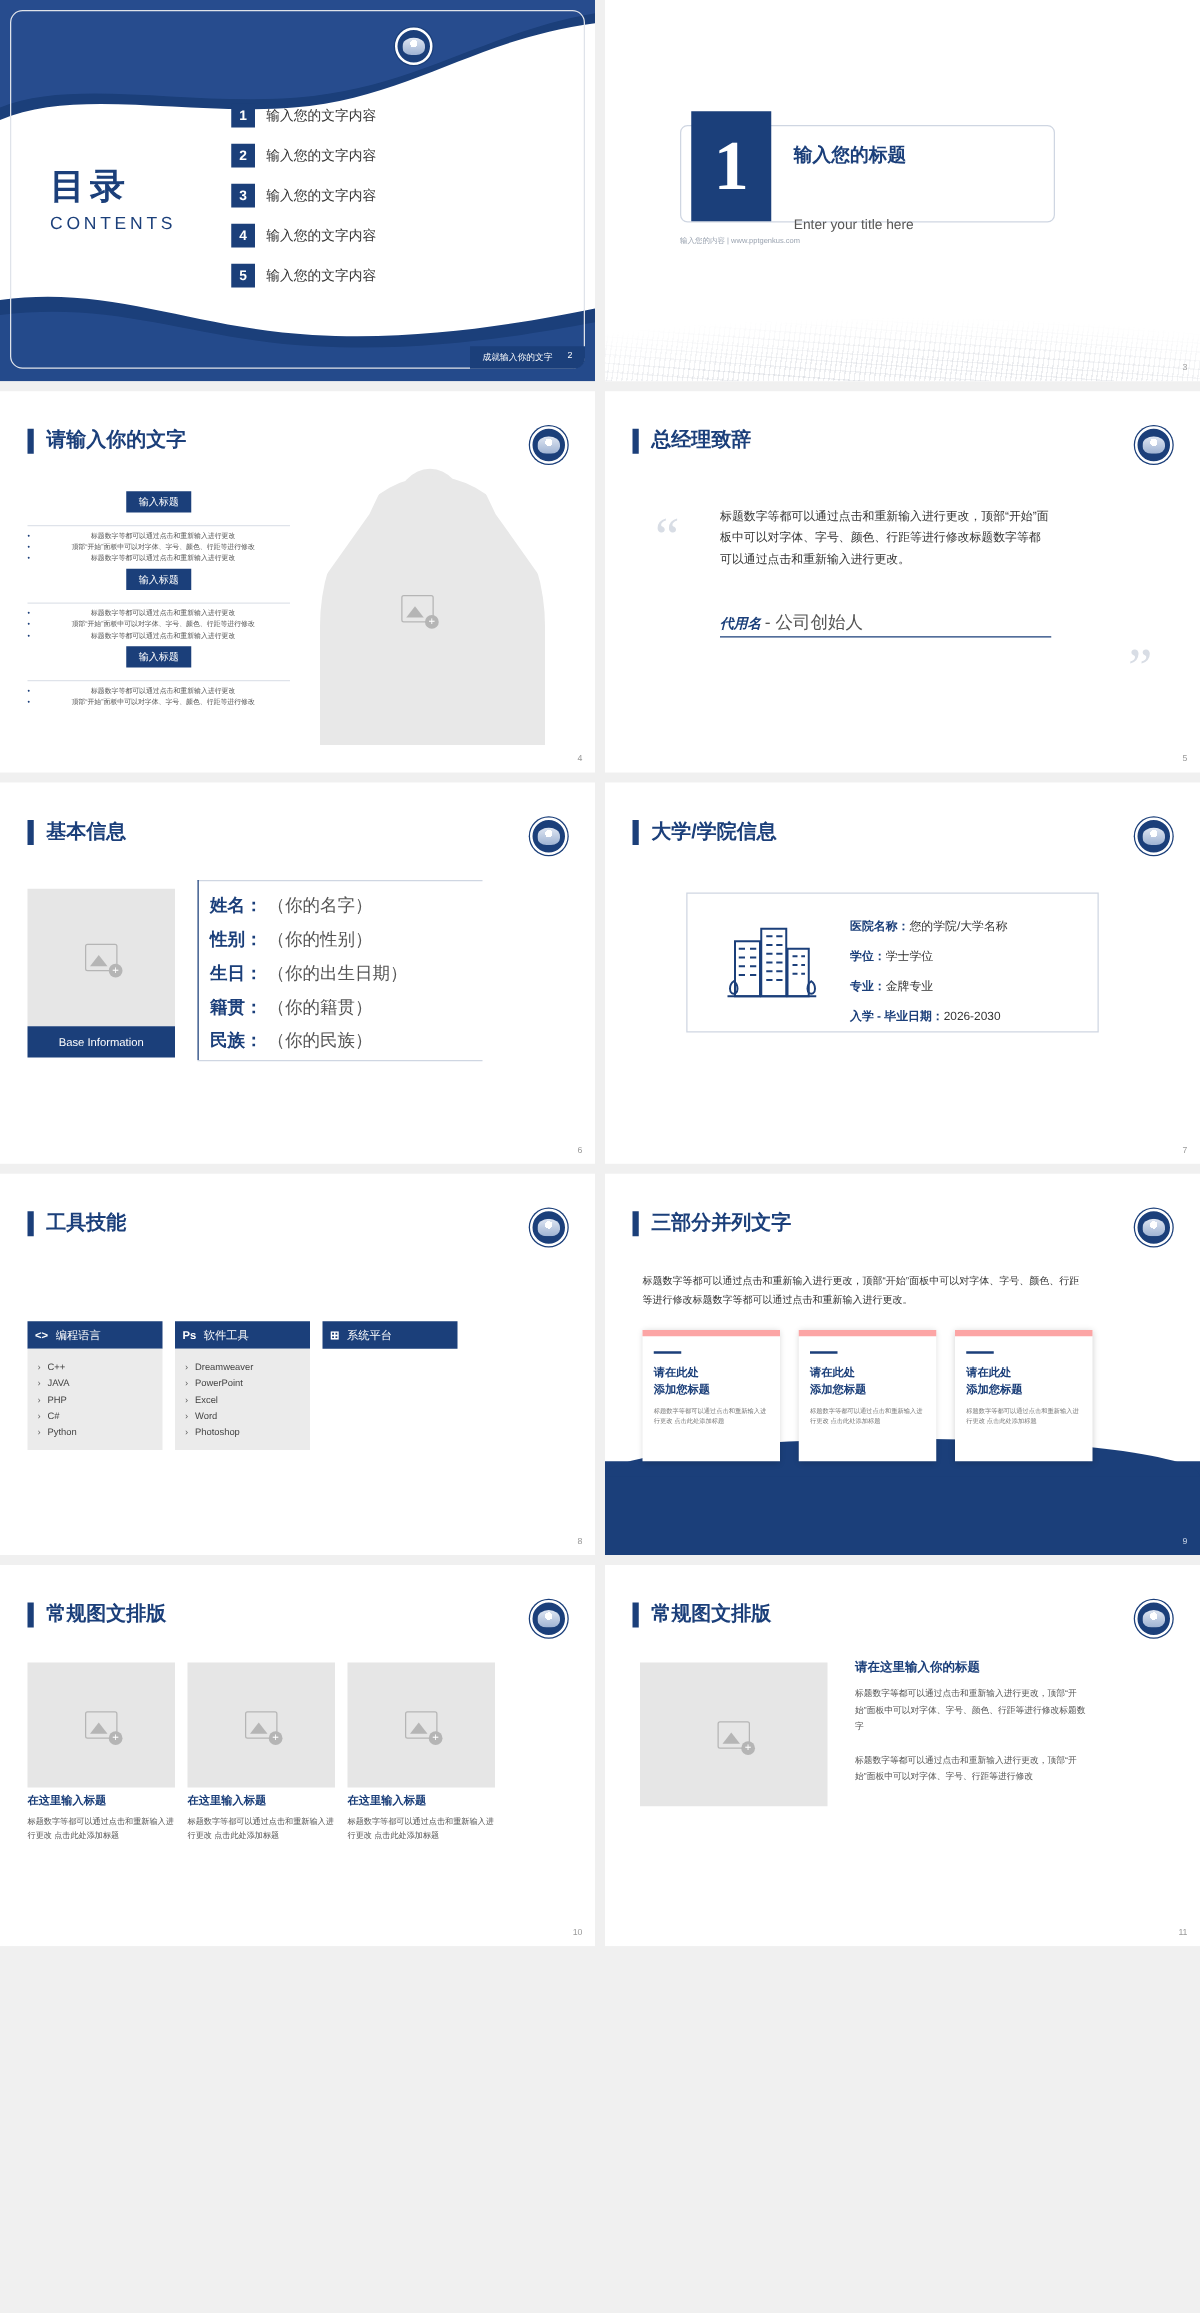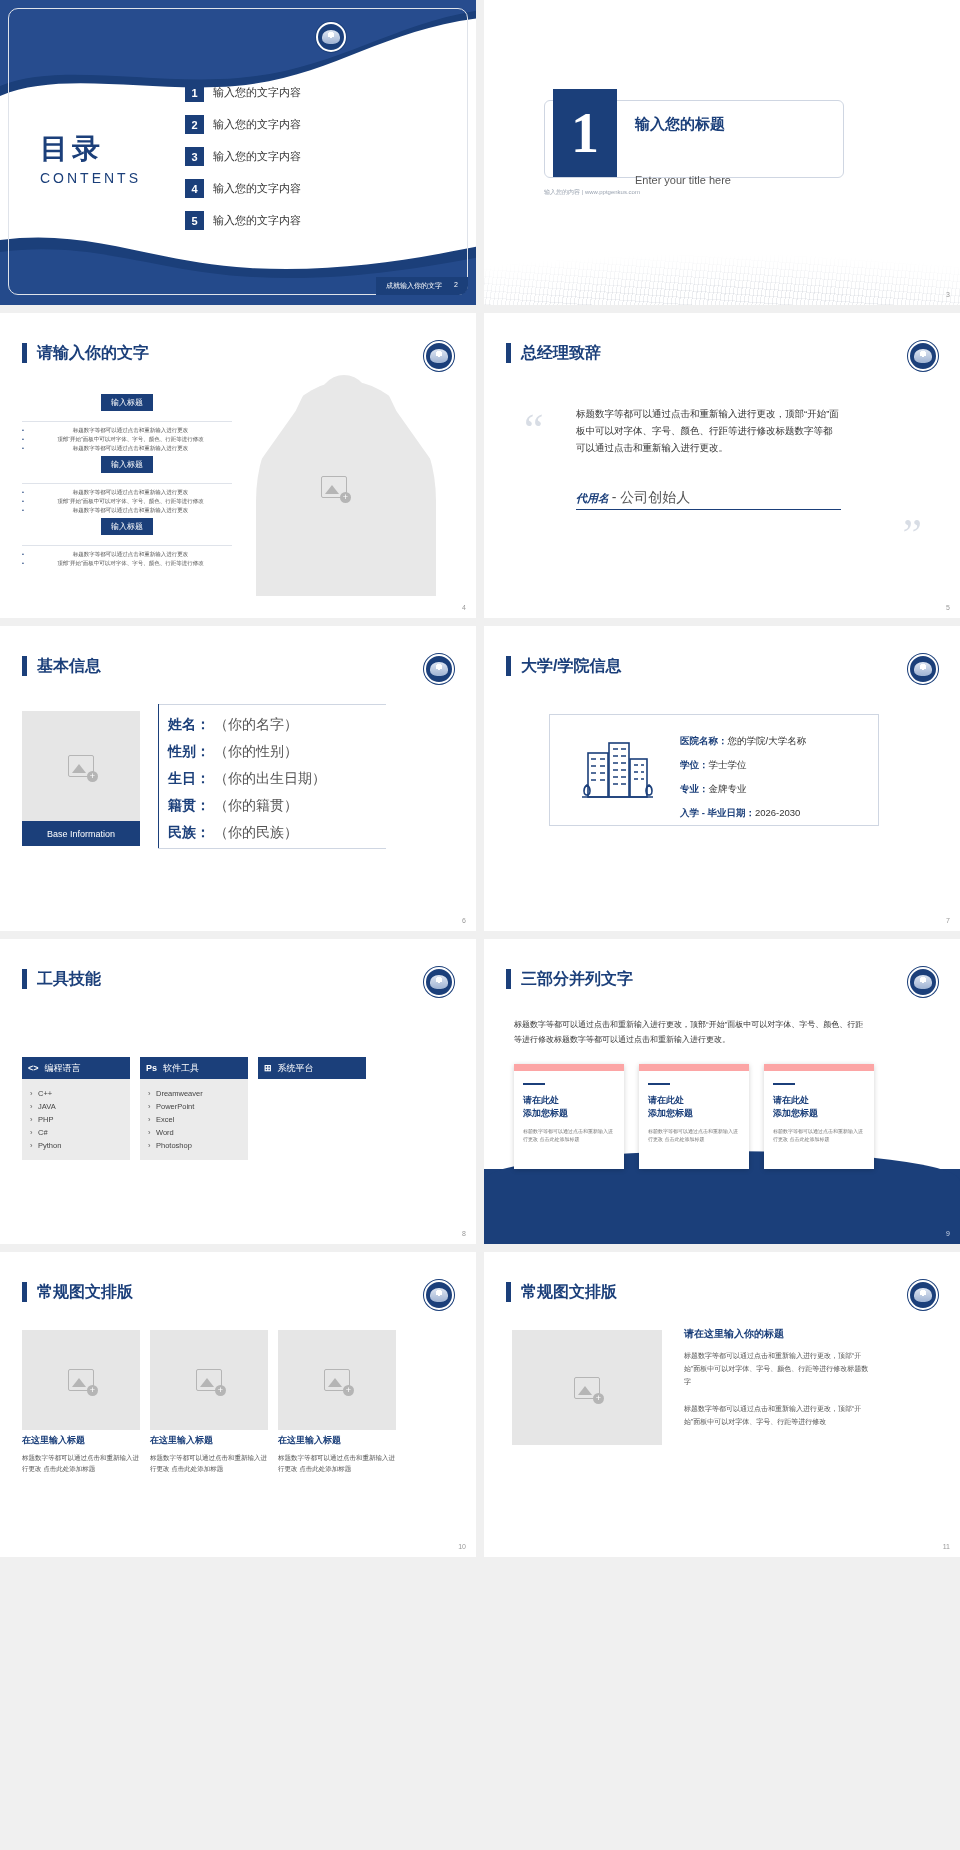--- a/index.html
+++ b/index.html
@@ -173,21 +173,21 @@
   .s9 .lead { position:absolute; left:30px; top:78px; width:350px; font-size:8px; line-height:15px; color:#333; }
   .s9 .bluebot {
     position:absolute; left:0; bottom:0; width:100%; height:75px; background:#1b3f7a;
   }
   .s9 .bluebot:before{
     content:""; position:absolute; left:0; top:-18px; width:100%; height:30px;
     background:#1b3f7a; border-radius:50% 50% 0 0/100% 100% 0 0;
   }
   .s9 .card3 {
     position:absolute; top:125px; width:110px; height:105px; background:#fff;
-    border-top:7px solid #fca5a5; box-shadow:0 1px 5px rgba(0,0,0,.18);
+    border-top:5px solid #fca5a5; box-shadow:0 1px 5px rgba(0,0,0,.18);
     padding:12px 9px;
   }
   .s9 .card3 .bar { width:22px; border-top:2px solid #1b3f7a; margin-bottom:9px; }
   .s9 .card3 h4 { font-size:9px; color:#1b3f7a; line-height:13px; font-weight:bold; }
   .s9 .card3 p { font-size:5px; color:#777; line-height:8px; margin-top:7px; }
   
   .s10 .imgbox { position:absolute; top:78px; width:118px; height:100px; background:#e6e6e6; }
   .s10 .cap { position:absolute; top:182px; width:118px; }
   .s10 .cap h5 { font-size:9px; color:#1b3f7a; font-weight:bold; margin-bottom:5px; }
   .s10 .cap p { font-size:6.5px; color:#555; line-height:11px; }

